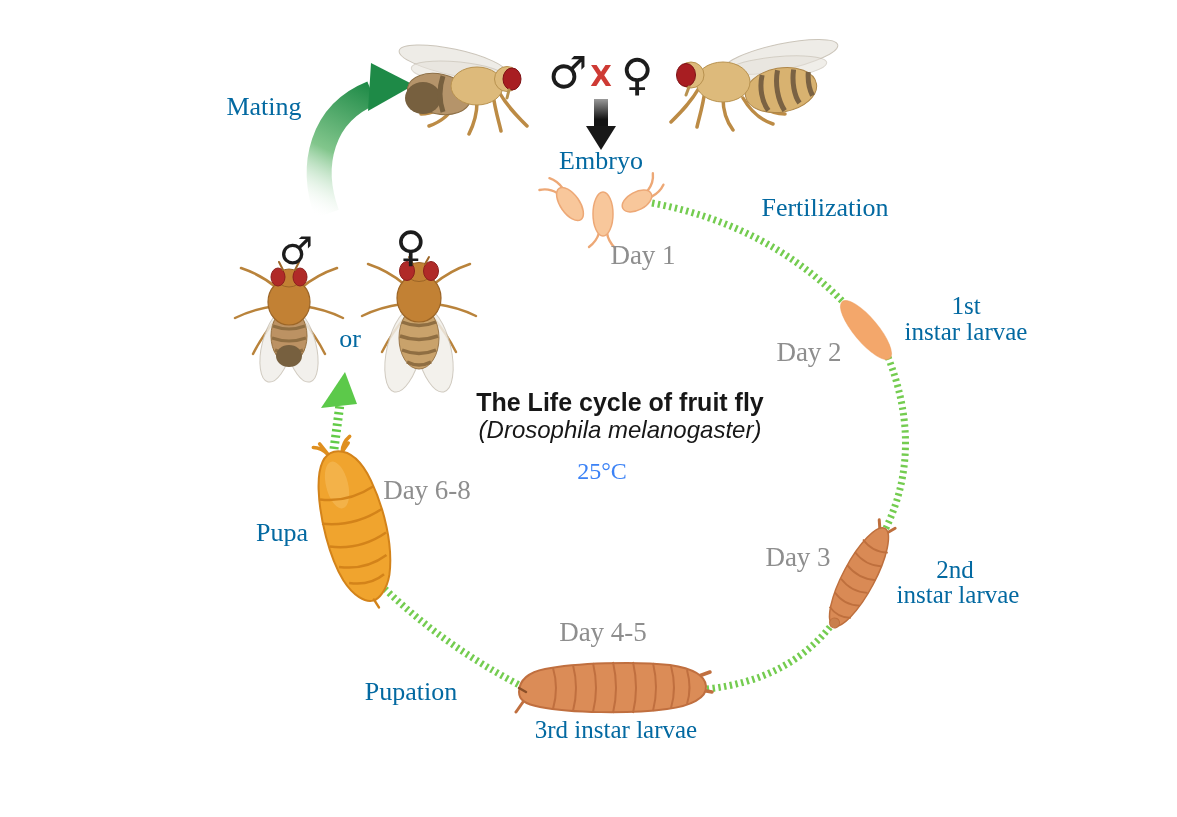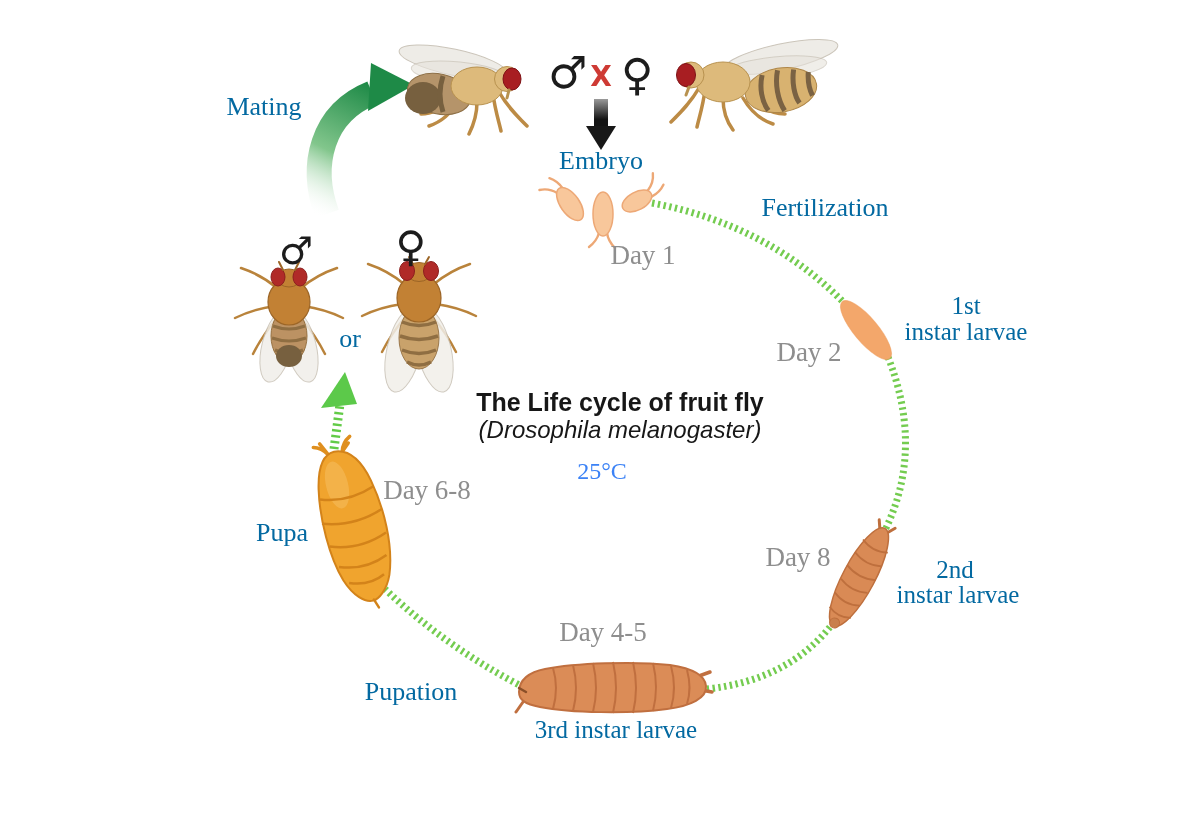--- a/index.html
+++ b/index.html
@@ -157,21 +157,21 @@
 
 <div class="lbl" style="left:601px;top:161px;font-size:26px;">Embryo</div>
 <div class="lbl day" style="left:599px;top:255px;margin-left:44px;">Day 1</div>
 
 <div class="lbl" style="left:825px;top:208px;font-size:26px;">Fertilization</div>
 
 <div class="lbl" style="left:966px;top:305px;">1st</div>
 <div class="lbl" style="left:966px;top:331px;">instar larvae</div>
 <div class="lbl day" style="left:809px;top:352px;">Day 2</div>
 
-<div class="lbl day" style="left:798px;top:557px;">Day 8</div>
+<div class="lbl day" style="left:798px;top:557px;">Day 3</div>
 <div class="lbl" style="left:955px;top:569px;">2nd</div>
 <div class="lbl" style="left:958px;top:594px;">instar larvae</div>
 
 <div class="lbl day" style="left:603px;top:632px;">Day 4-5</div>
 <div class="lbl" style="left:616px;top:729px;">3rd instar larvae</div>
 
 <div class="lbl" style="left:411px;top:668px;font-size:26px;margin-top:24px;">Pupation</div>
 <div class="lbl" style="left:282px;top:533px;font-size:26px;">Pupa</div>
 <div class="lbl day" style="left:427px;top:490px;">Day 6-8</div>
 

